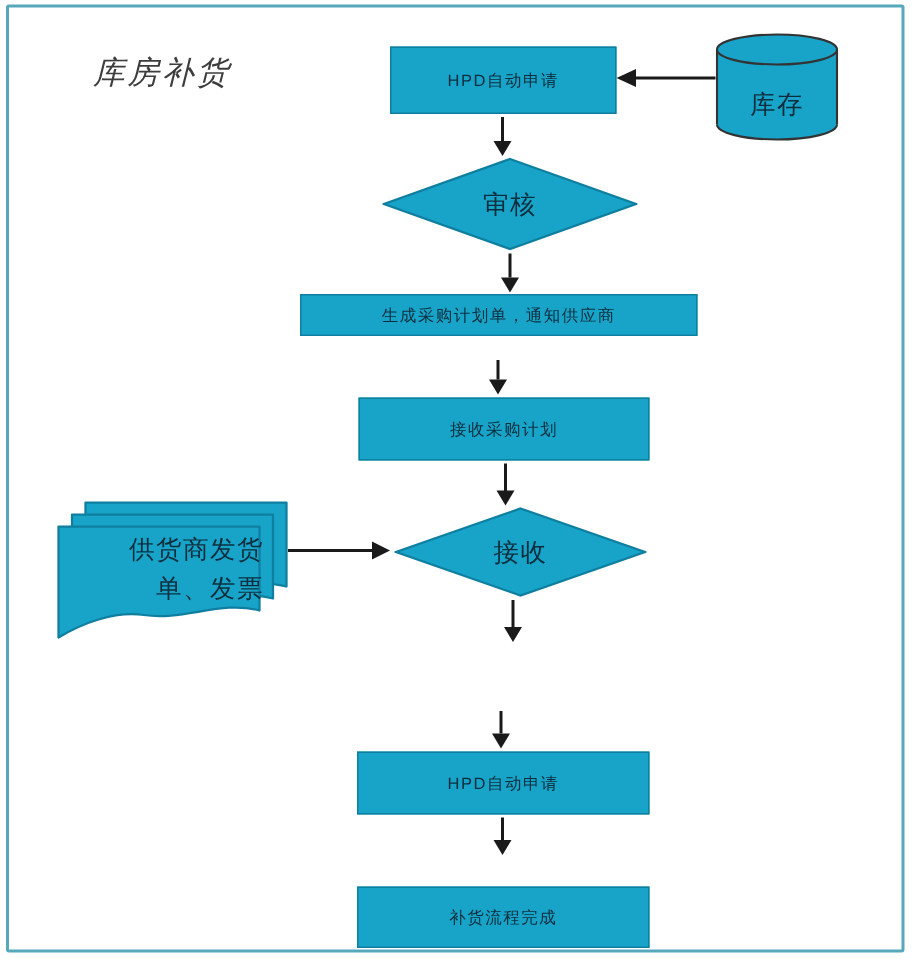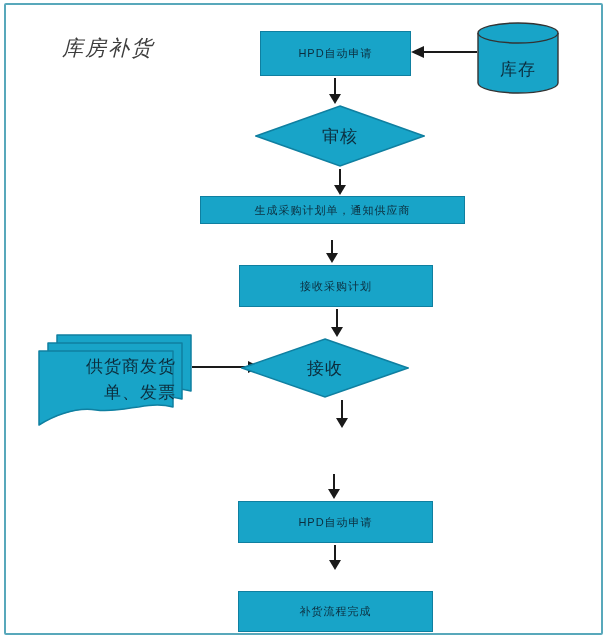--- a/index.html
+++ b/index.html
@@ -135,21 +135,21 @@
       </g>
     </svg>
     <div class="docs-label">供货商发货单、发票</div>
   </div>
 
   <div>
     <div class="hline" style="left:192px;top:366px;width:56px"></div>
     <div class="head-right" style="left:248px;top:361px"></div>
   </div>
 
-  <div class="shape-wrap" style="left:241px;top:338px;width:168px;height:60px">
+  <div class="shape-wrap" style="left:263px;top:338px;width:168px;height:60px">
     <svg width="168" height="60" viewBox="0 0 168 60">
       <polygon class="poly" points="84,1 167,30 84,59 1,30"></polygon>
     </svg>
     <div class="overlay-label">接收</div>
   </div>
 
   <div>
     <div class="vline" style="left:341px;top:400px;height:18px"></div>
     <div class="head-down" style="left:336px;top:418px"></div>
   </div>

